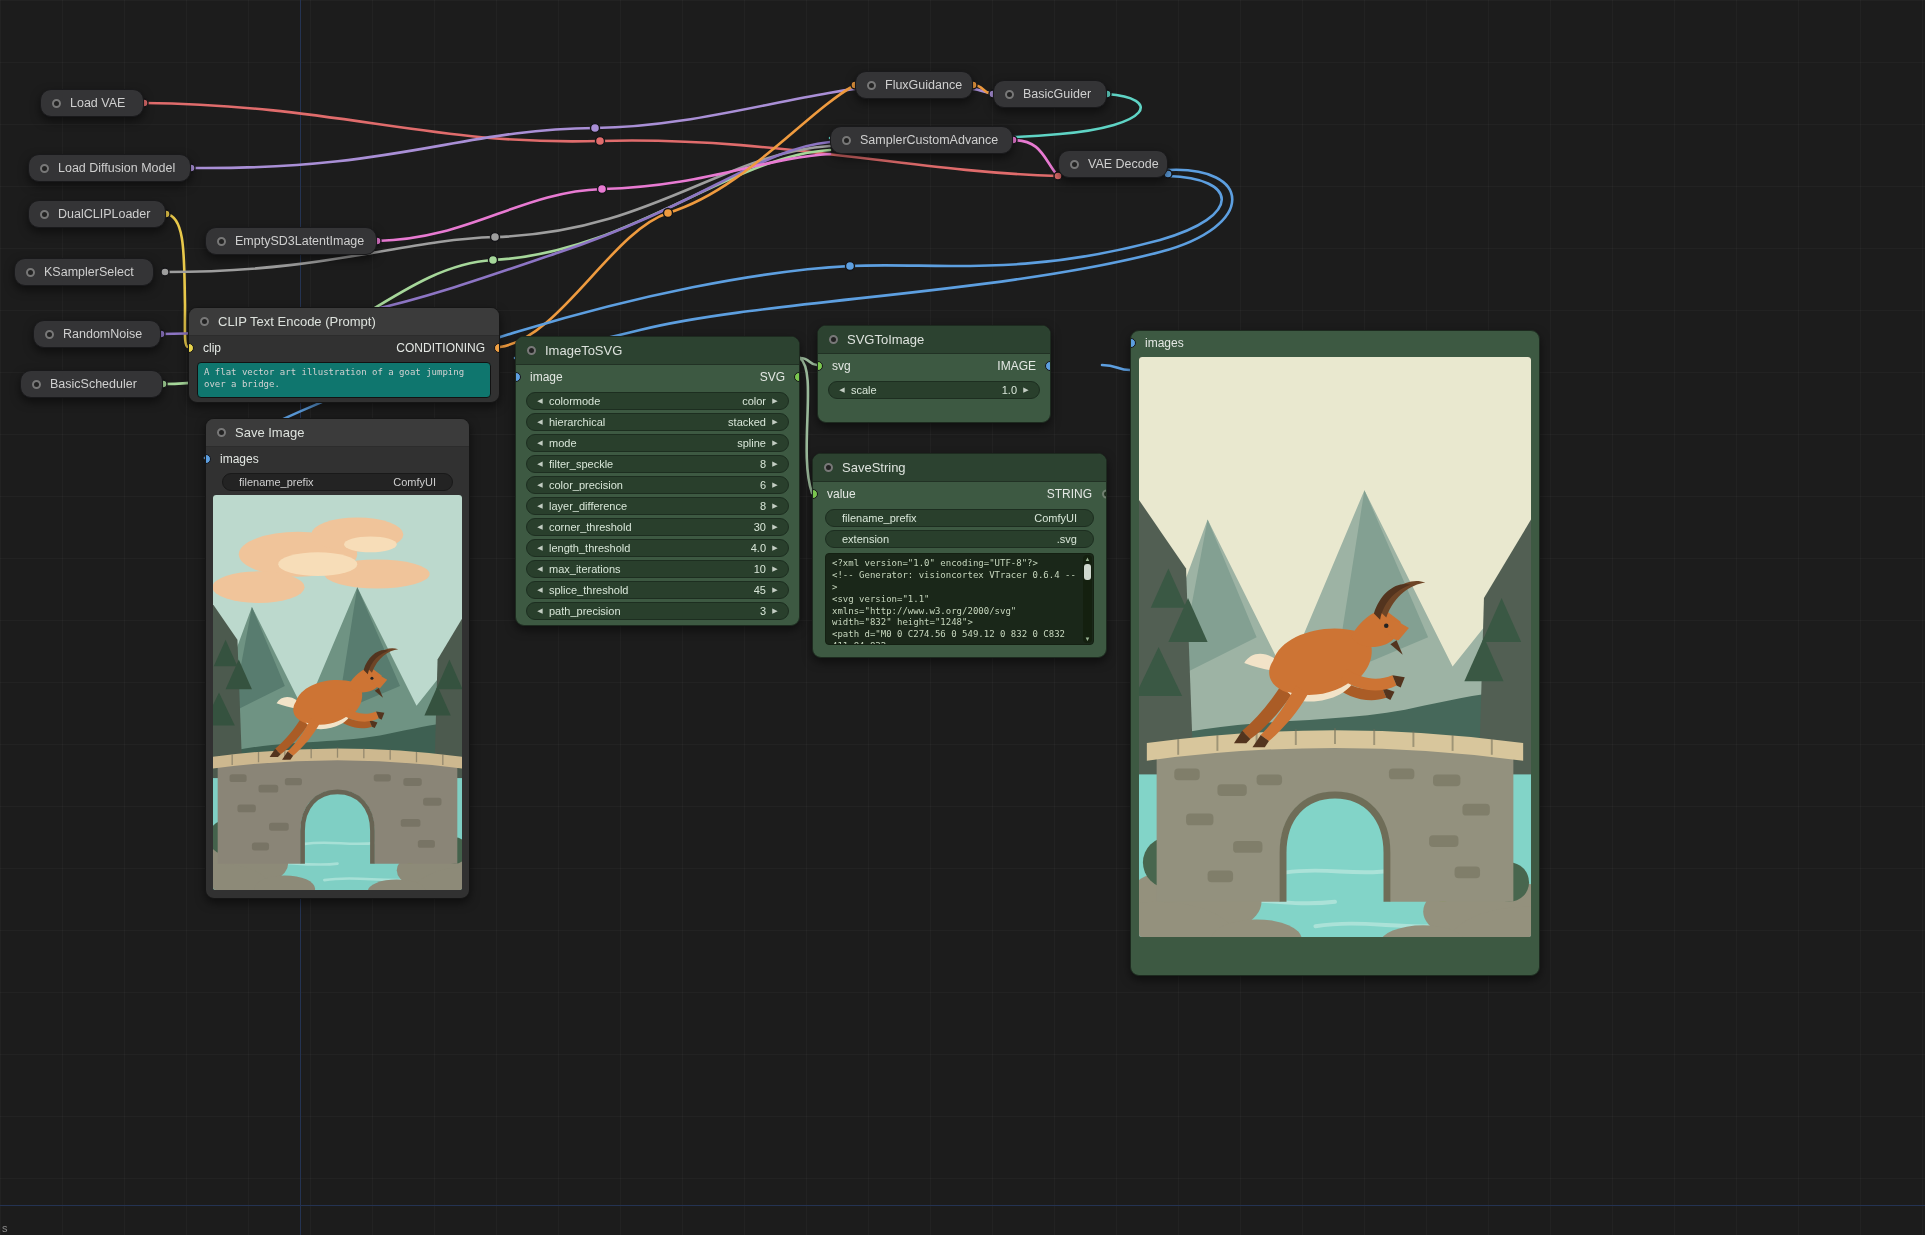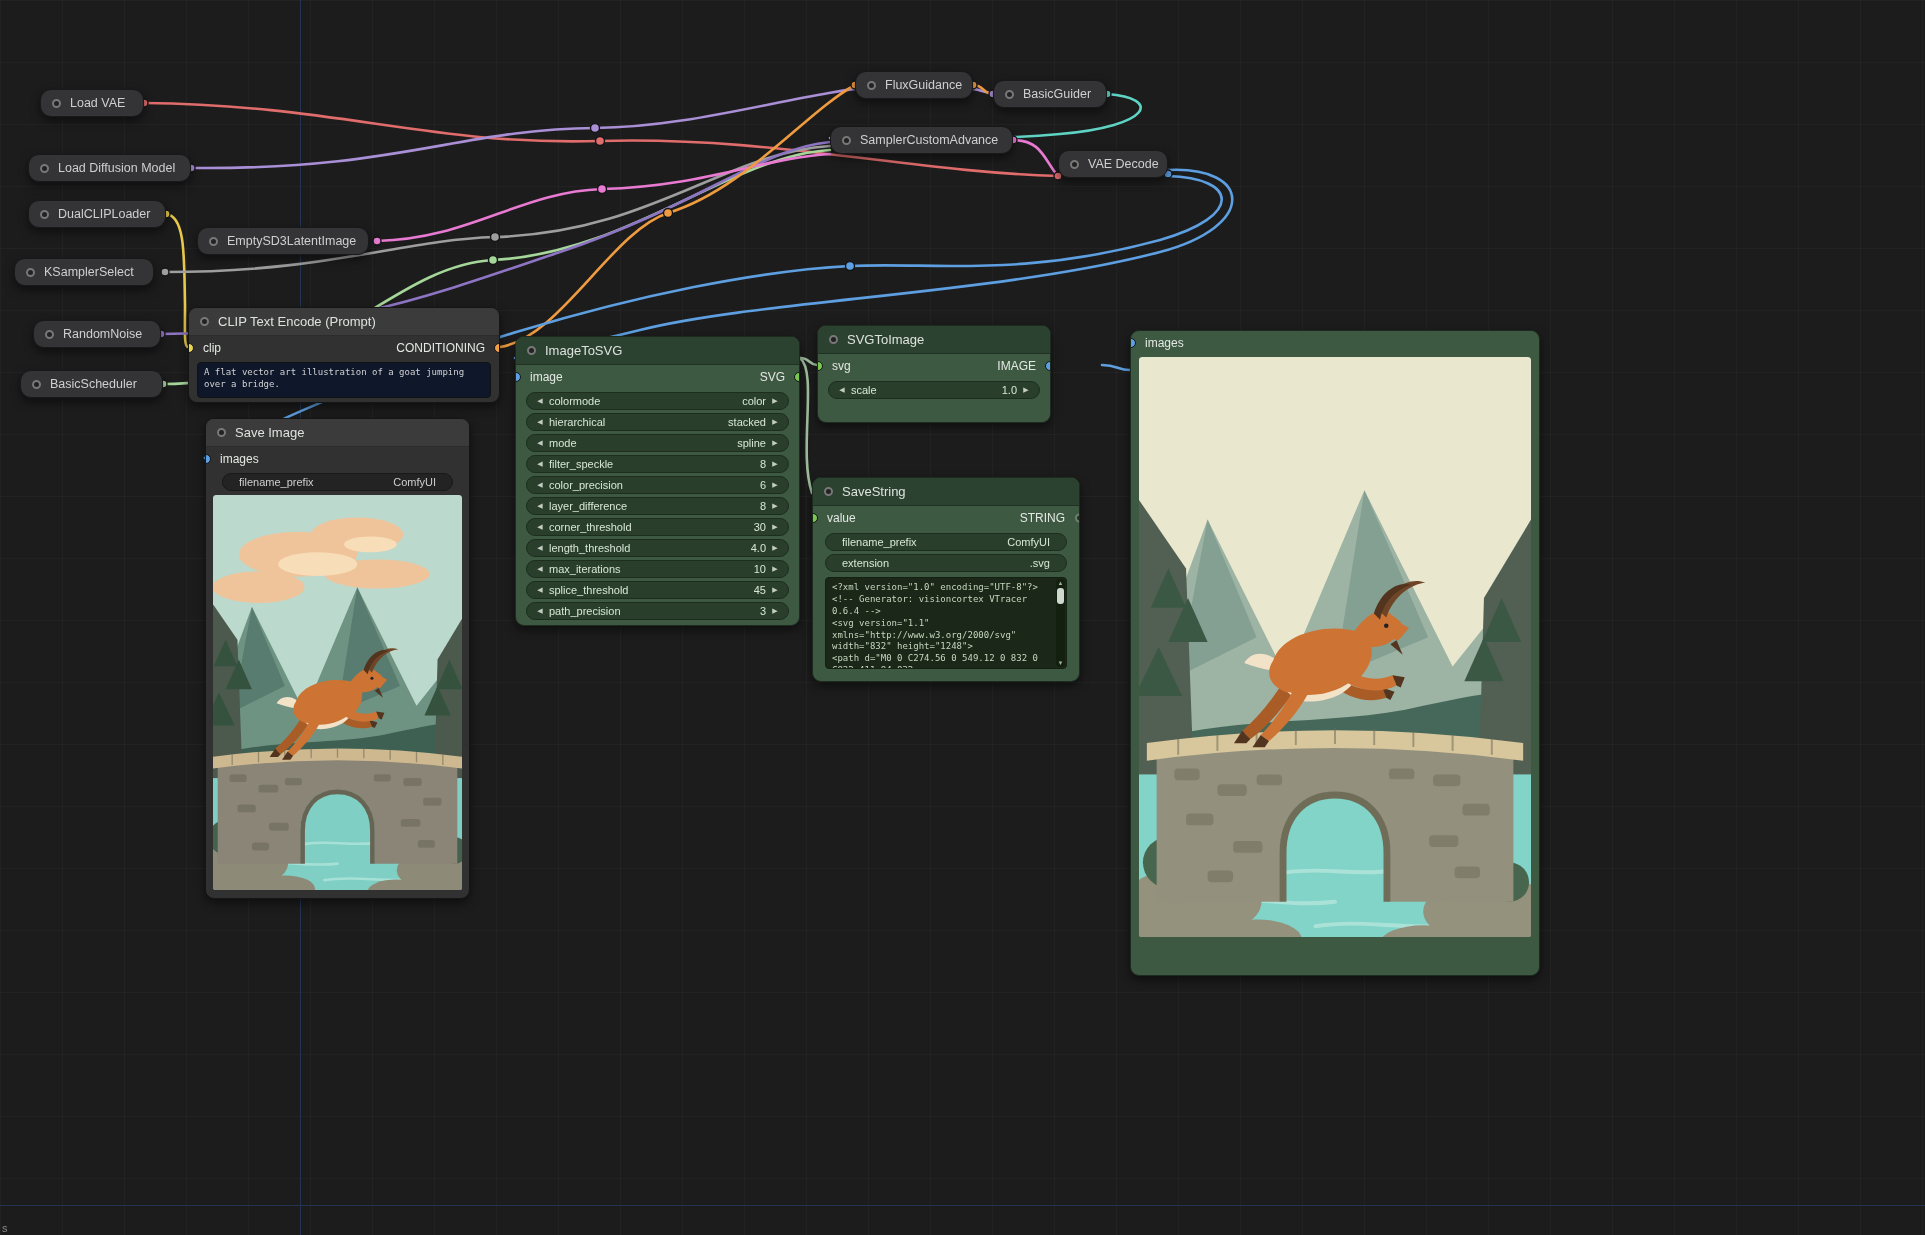--- a/index.html
+++ b/index.html
@@ -42,21 +42,21 @@
 
   .widget{height:18px;margin:3px 10px;border-radius:9px;display:flex;align-items:center;
     padding:0 7px;font-size:11px}
   .gray .widget{background:#232323;border:1px solid #191919;color:#cfcfcf}
   .green .widget{background:#293f2c;border:1px solid #1d2e20;color:#d8e6d8}
   .widget .arrow{font-size:7px;width:12px;text-align:center;color:#c3cdc3;flex:none}
   .widget .wlabel{flex:1;margin:0 3px;overflow:hidden;white-space:nowrap}
   .widget .wvalue{margin:0 3px;text-align:right;white-space:nowrap}
   .widget.noarrow{justify-content:space-between;padding:0 13px}
 
-  .prompt{margin:2px 8px;background:#0f172a;border:1px solid #121212;border-radius:4px;
+  .prompt{margin:2px 8px;background:#0f766e;border:1px solid #121212;border-radius:4px;
     padding:4px 6px;font-family:"DejaVu Sans Mono",monospace;font-size:9px;line-height:1.3;
     color:#d2d2d2;white-space:pre-wrap;height:36px;overflow:hidden}
   .codebox{position:relative;margin:5px 12px;background:#1a2719;border:1px solid #142012;
     border-radius:4px;height:92px;overflow:hidden}
   .codebox pre{font-family:"DejaVu Sans Mono",monospace;font-size:9px;line-height:1.32;
     color:#c6d6bd;white-space:pre-wrap;padding:4px 14px 4px 6px}
   .sb{position:absolute;right:1px;top:1px;bottom:1px;width:9px;background:#14200f;
     border-radius:4px;display:flex;flex-direction:column;align-items:center}
   .sb-up,.sb-down{font-size:6px;color:#9ab394;line-height:8px;height:8px}
   .sb-thumb{width:7px;height:16px;background:#cfd8cf;border-radius:3px;margin:1px 0}
@@ -242,21 +242,21 @@
   <span class="ctitle">KSamplerSelect</span>
 </div>
 <div class="node collapsed" style="left:33px;top:320px;width:128px">
   <span class="cdot"></span>
   <span class="ctitle">RandomNoise</span>
 </div>
 <div class="node collapsed" style="left:20px;top:370px;width:143px">
   <span class="cdot"></span>
   <span class="ctitle">BasicScheduler</span>
 </div>
-<div class="node collapsed" style="left:197px;top:227px;width:172px">
+<div class="node collapsed" style="left:205px;top:227px;width:172px">
   <span class="cdot"></span>
   <span class="ctitle">EmptySD3LatentImage</span>
 </div>
 <div class="node collapsed" style="left:855px;top:71px;width:118px">
   <span class="cdot"></span>
   <span class="ctitle">FluxGuidance</span>
 </div>
 <div class="node collapsed" style="left:993px;top:80px;width:114px">
   <span class="cdot"></span>
   <span class="ctitle">BasicGuider</span>
@@ -375,21 +375,21 @@
     <span class="sdot out" style="background: rgb(93, 159, 224);"></span>
   </div>
   <div class="widget">
     <span class="arrow">◀</span>
     <span class="wlabel">scale</span>
     <span class="wvalue">1.0</span>
     <span class="arrow">▶</span>
   </div>
 </div>
 
-<div class="node expanded green" style="left:812px;top:477px;width:268px;height:205px">
+<div class="node expanded green" style="left:812px;top:453px;width:295px;height:205px">
   <div class="nheader">
     <span class="cdot"></span>
     <span>SaveString</span>
   </div>
   <div class="slots">
     <span class="sdot in" style="background: rgb(122, 199, 79);"></span>
     <span>value</span>
     <span>STRING</span>
     <span class="sring"></span>
   </div>

